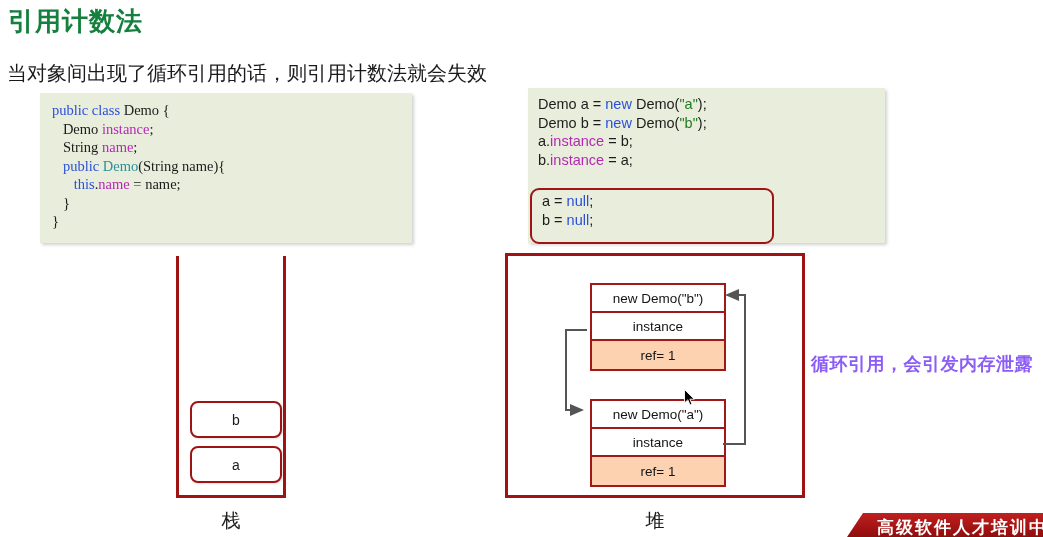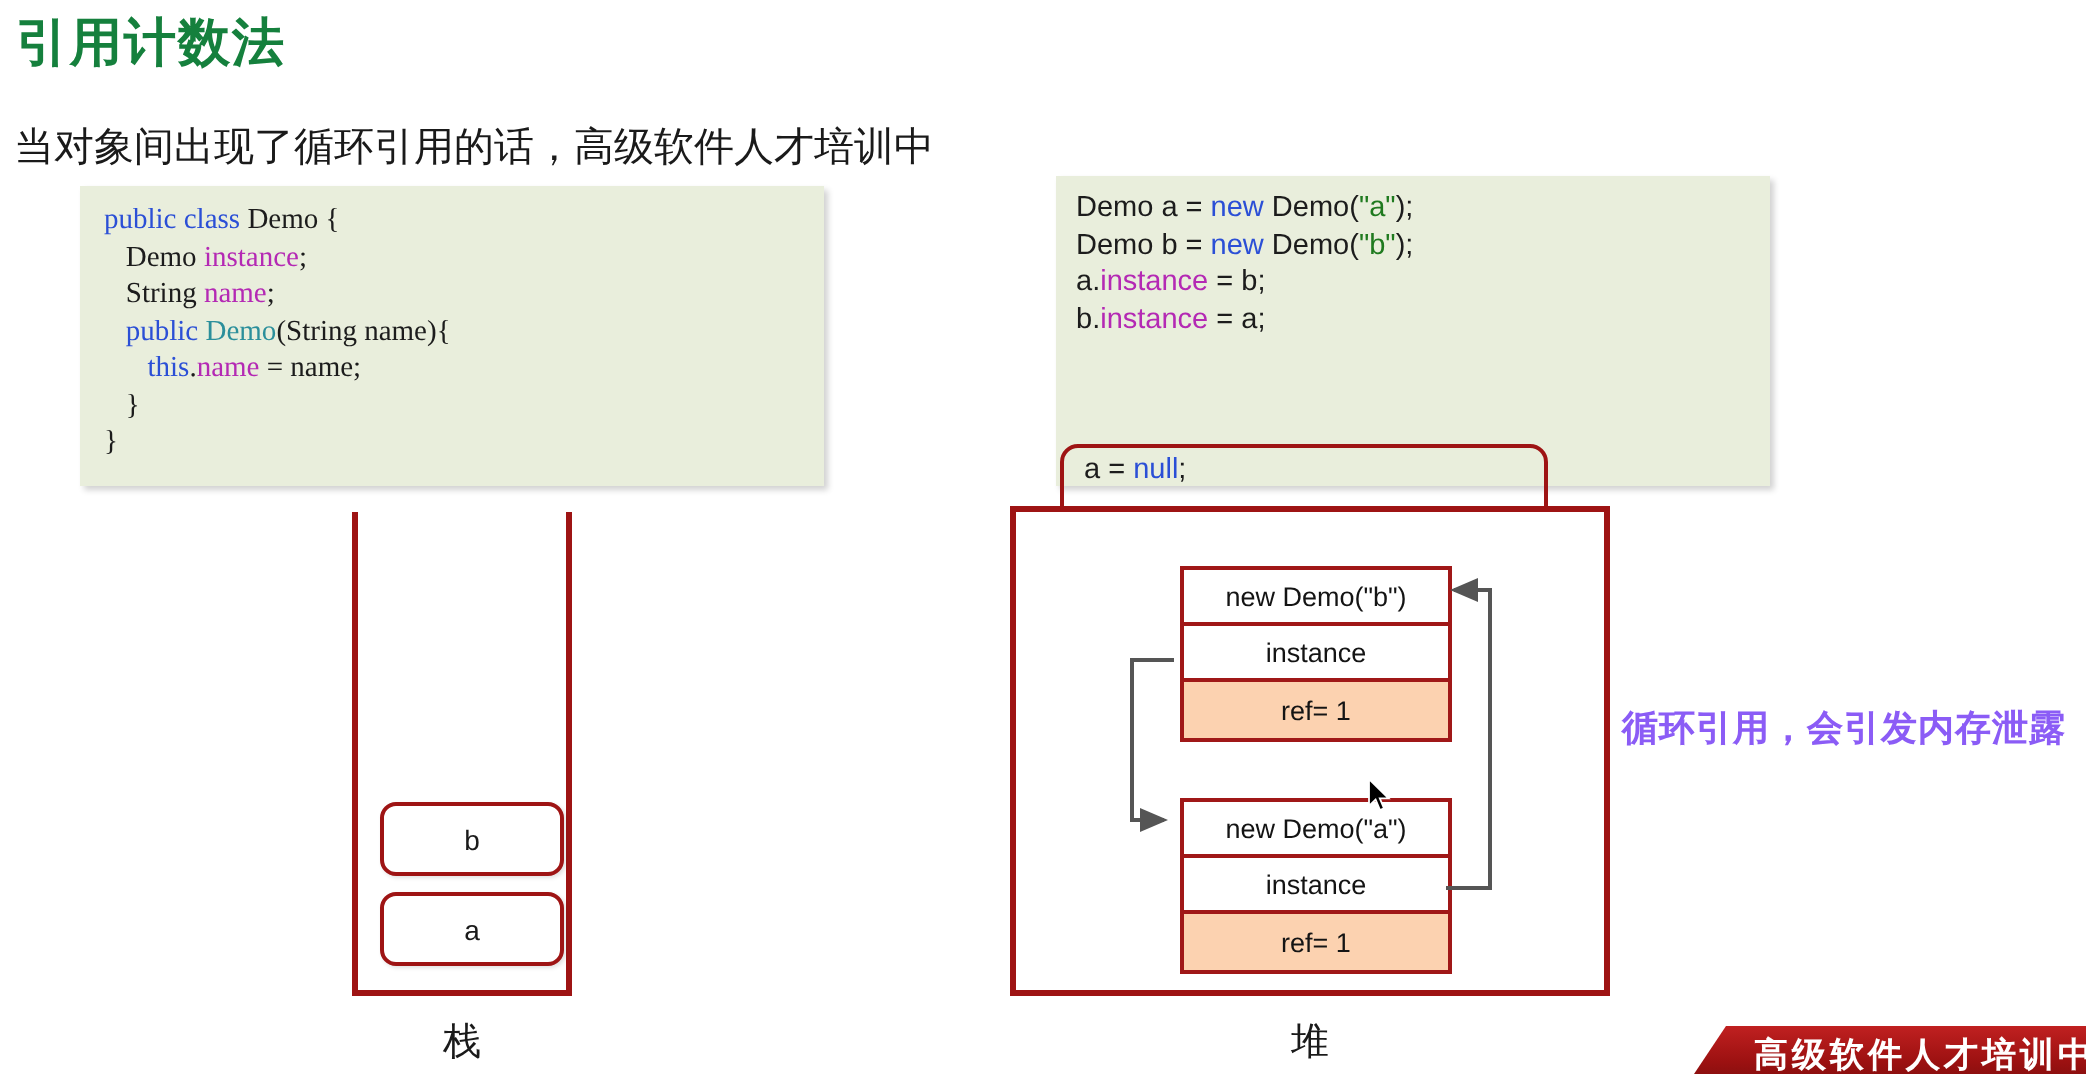--- a/index.html
+++ b/index.html
@@ -74,21 +74,20 @@
     position: absolute;
     left: 530px;
     top: 188px;
     width: 244px;
     height: 56px;
     border: 2px solid #9e1414;
     border-radius: 9px;
     box-sizing: border-box;
     padding: 2px 0 0 10px;
     background: transparent;
-    margin-top: 34px;
   }
 
   
   #stack-container {
     position: absolute;
     left: 176px;
     top: 256px;
     width: 110px;
     height: 242px;
     border-left: 3px solid #9e1414;
@@ -227,27 +226,27 @@
     top: 389px;
     width: 12px;
     height: 18px;
   }
 </style>
 </head>
 <body>
 
 <div id="slide-title">引用计数法</div>
 
-<div id="slide-subtitle">当对象间出现了循环引用的话，高级软件人才培训中</div>
+<div id="slide-subtitle">当对象间出现了循环引用的话，则引用计数法就会失效</div>
 
 <div class="code-block" id="code-class"><span class="code-line"><span class="kw">public class </span><span class="plain">Demo {</span></span><span class="code-line"><span class="plain">   Demo </span><span class="fld">instance</span><span class="plain">;</span></span><span class="code-line"><span class="plain">   String </span><span class="fld">name</span><span class="plain">;</span></span><span class="code-line"><span class="kw">   public </span><span class="type2">Demo</span><span class="plain">(String name){</span></span><span class="code-line"><span class="kw">      this</span><span class="plain">.</span><span class="fld">name</span><span class="plain"> = name;</span></span><span class="code-line"><span class="plain">   }</span></span><span class="code-line"><span class="plain">}</span></span></div>
 
 <div class="code-block" id="code-main"><span class="code-line"><span class="plain">Demo a = </span><span class="kw">new</span><span class="plain"> Demo(</span><span class="str">"a"</span><span class="plain">);</span></span><span class="code-line"><span class="plain">Demo b = </span><span class="kw">new</span><span class="plain"> Demo(</span><span class="str">"b"</span><span class="plain">);</span></span><span class="code-line"><span class="plain">a.</span><span class="fld">instance</span><span class="plain"> = b;</span></span><span class="code-line"><span class="plain">b.</span><span class="fld">instance</span><span class="plain"> = a;</span></span></div>
 
-<div id="null-group" style="font-size:14.5px;line-height:18.5px;white-space:pre;"><span class="code-line"><span class="plain">a = </span><span class="kw">null</span><span class="plain">;</span></span></div>
+<div id="null-group" style="font-size:14.5px;line-height:18.5px;white-space:pre;"><span class="code-line"><span class="plain">a = </span><span class="kw">null</span><span class="plain">;</span></span><span class="code-line"><span class="plain">b = </span><span class="kw">null</span><span class="plain">;</span></span></div>
 
 <div id="stack-container">
   <div class="stack-frame" id="stack-frame-b">
     <span>b</span>
   </div>
   <div class="stack-frame" id="stack-frame-a">
     <span>a</span>
   </div>
 </div>
 <div id="stack-label">栈</div>

